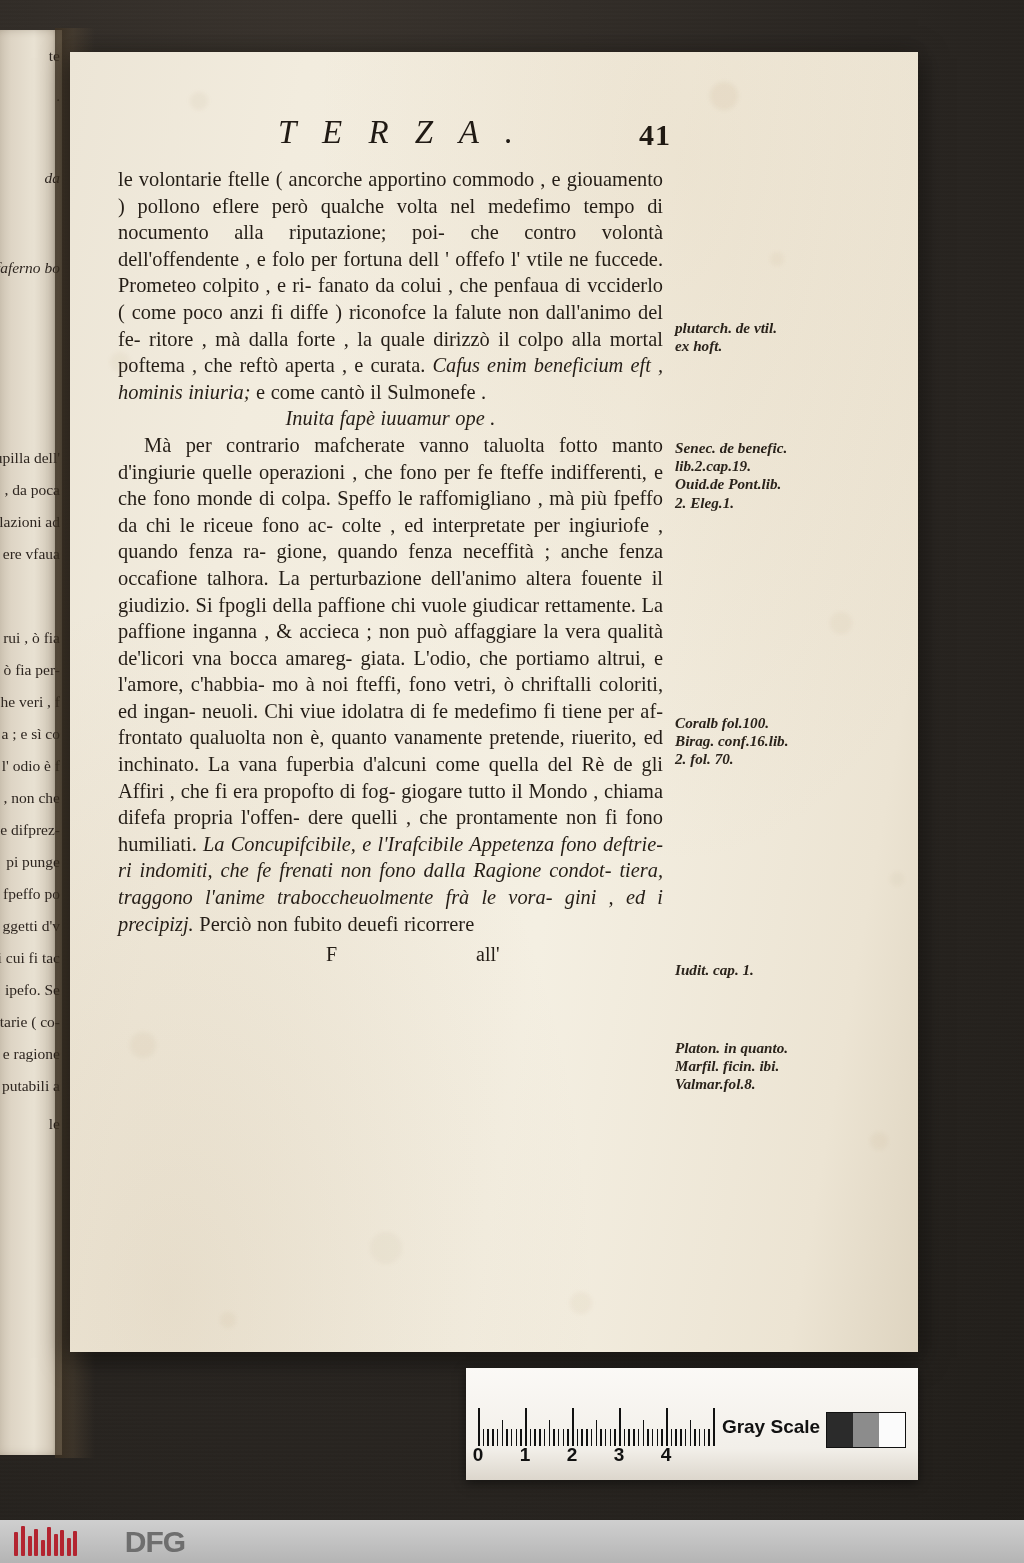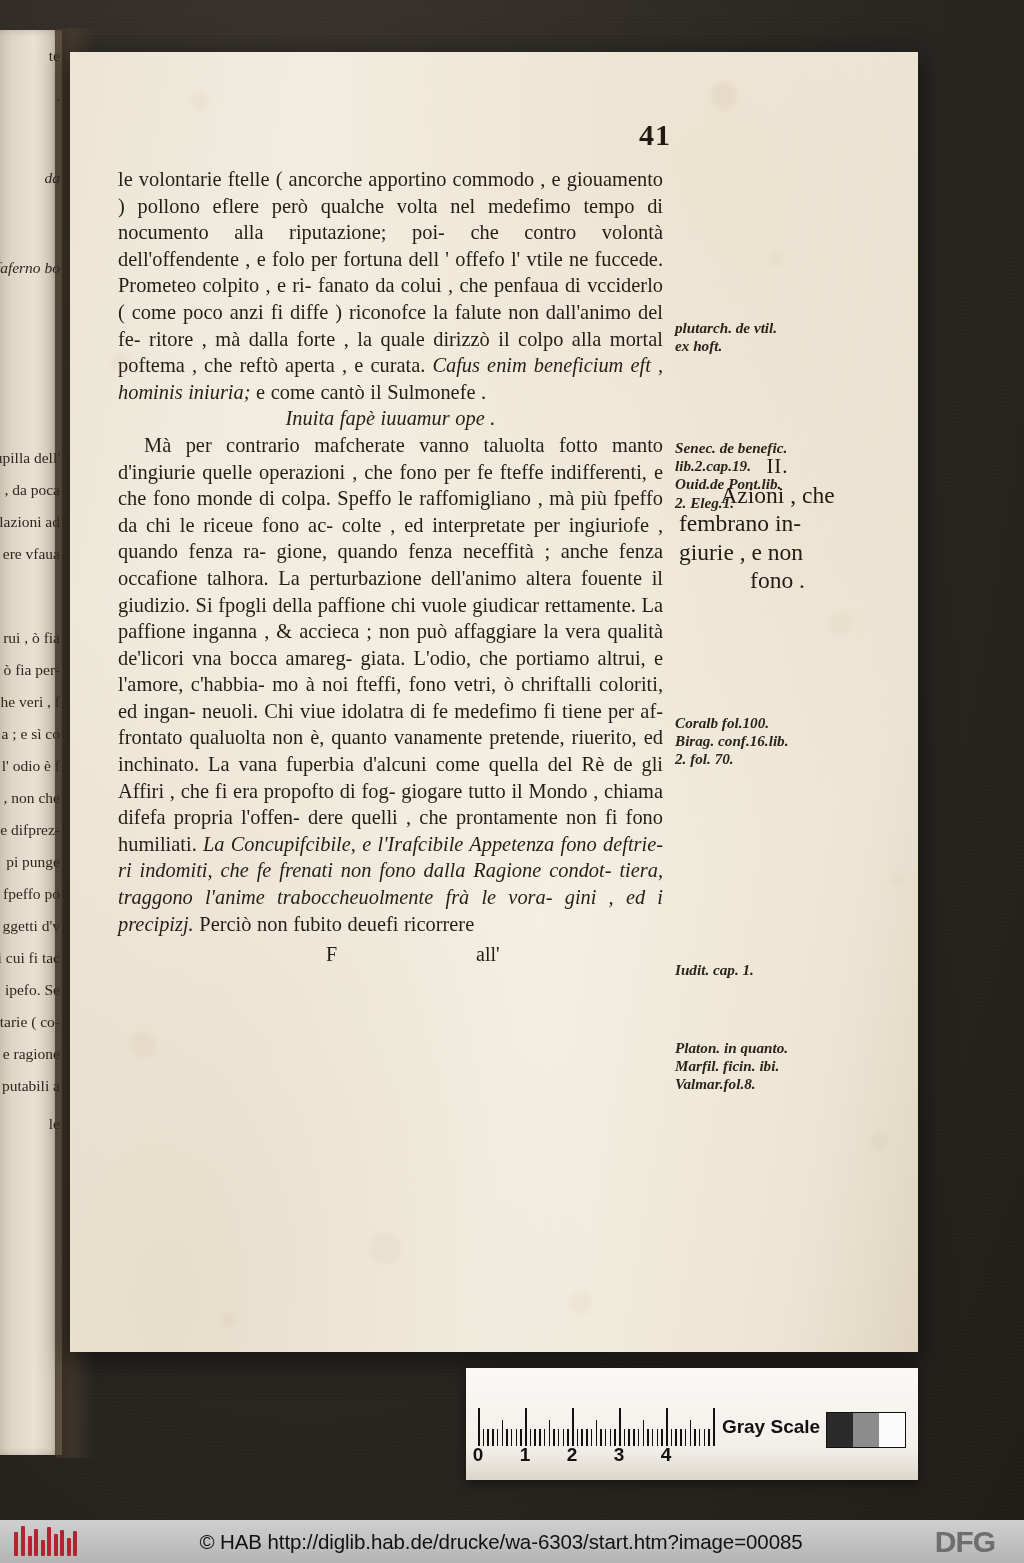--- a/index.html
+++ b/index.html
@@ -189,20 +189,21 @@
     <div class="vline" style="top: 1048px;">putabili a</div>
     <div class="vline" style="top: 1086px;">le</div>
   </div>
 <div id="gutter"></div>
 
 <div id="recto">
 
   <div id="content">
 
     <div class="hdr">
+      <div class="title">T E R Z A .</div>
       <div class="folio">41</div>
     </div>
 
     <div class="body">
       <p class="lastnat"><span id="p1body">le volontarie ftelle ( ancorche apportino commodo , e giouamento ) pollono eflere però qualche volta nel medefimo tempo di nocumento alla riputazione; poi- che contro volontà dell'offendente , e folo per fortuna dell ' offefo l' vtile ne fuccede.  Prometeo colpito , e ri- fanato da colui , che penfaua di vcciderlo ( come poco anzi fi diffe ) riconofce la falute non dall'animo del fe- ritore , mà dalla forte , la quale dirizzò il colpo alla mortal poftema , che reftò aperta , e curata. </span><span class="it">Cafus enim beneficium eft , hominis iniuria;</span><span> e come cantò il Sulmonefe .</span></p>
 
       <p class="lastnat">
           <span class="vcent">Inuita  fapè  iuuamur  ope .</span>
         </p>
 
@@ -232,27 +233,20 @@
         <div>2. fol. 70.</div>
       </div>
       <div class="mnote" style="top: 847px; text-align: center;">
         <div>Iudit. cap. 1.</div>
       </div>
       <div class="mnote" style="top: 925px;">
         <div>Platon. in quanto.</div>
         <div>Marfil. ficin. ibi.</div>
         <div>Valmar.fol.8.</div>
       </div>
-    </div>
-  <div id="sechead" style="top: 400px;">
-      <span class="num">II.</span>
-      <span class="l">Azioni , che</span>
-      <span class="l a">fembrano in-</span>
-      <span class="l a">giurie , e non</span>
-      <span class="l">fono .</span>
     </div>
 
 <div class="fox" style="left: 120px; top: 40px; width: 18px; height: 18px; background: rgba(150, 112, 62, 0.06); filter: blur(2px);"></div>
     <div class="fox" style="left: 640px; top: 30px; width: 28px; height: 28px; background: rgba(150, 112, 62, 0.07); filter: blur(2px);"></div>
     <div class="fox" style="left: 700px; top: 200px; width: 14px; height: 14px; background: rgba(150, 112, 62, 0.05); filter: blur(2px);"></div>
     <div class="fox" style="left: 80px; top: 520px; width: 12px; height: 12px; background: rgba(150, 112, 62, 0.05); filter: blur(2px);"></div>
     <div class="fox" style="left: 760px; top: 560px; width: 22px; height: 22px; background: rgba(150, 112, 62, 0.05); filter: blur(2px);"></div>
     <div class="fox" style="left: 60px; top: 980px; width: 26px; height: 26px; background: rgba(150, 112, 62, 0.06); filter: blur(2px);"></div>
     <div class="fox" style="left: 800px; top: 1080px; width: 18px; height: 18px; background: rgba(150, 112, 62, 0.05); filter: blur(2px);"></div>
     <div class="fox" style="left: 300px; top: 1180px; width: 32px; height: 32px; background: rgba(150, 112, 62, 0.043); filter: blur(2px);"></div>
@@ -337,15 +331,14 @@
       <i style="left: 21px; height: 30px;"></i>
       <i style="left: 28px; height: 20px;"></i>
       <i style="left: 34px; height: 27px;"></i>
       <i style="left: 41px; height: 16px;"></i>
       <i style="left: 47px; height: 29px;"></i>
       <i style="left: 54px; height: 22px;"></i>
       <i style="left: 60px; height: 26px;"></i>
       <i style="left: 67px; height: 18px;"></i>
       <i style="left: 73px; height: 25px;"></i>
     </div>
-  <div id="footurl">© HAB http://diglib.hab.de/drucke/wa-6303/start.htm?image=00085</div>
   <div id="dfg">DFG</div>
 </div>
 
 </body></html>

